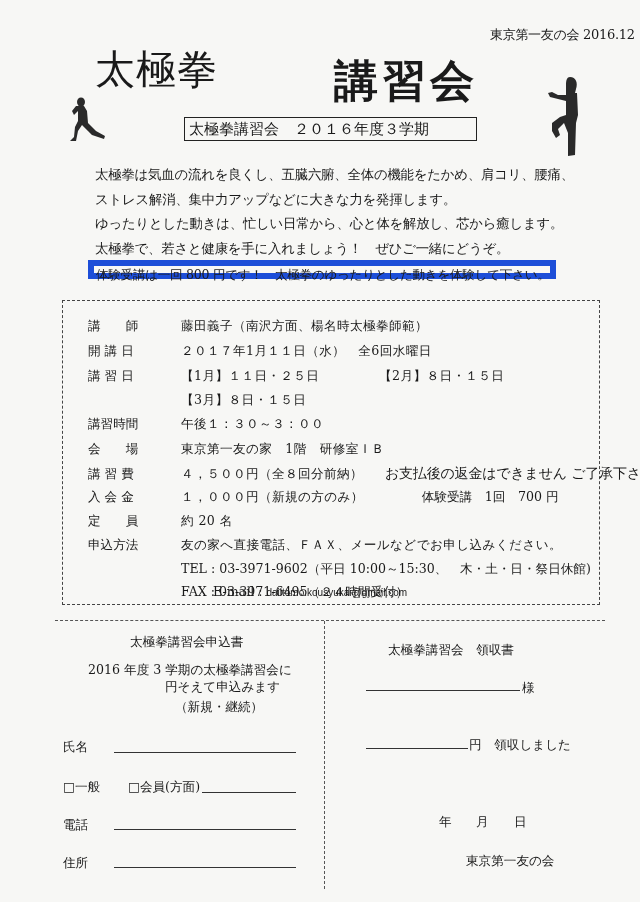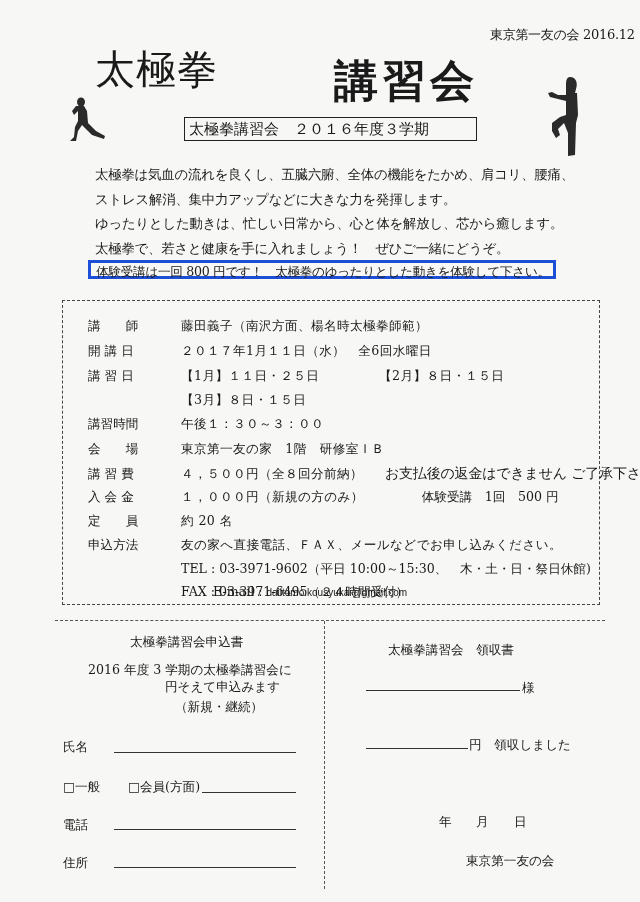--- a/index.html
+++ b/index.html
@@ -18,21 +18,21 @@
   .term-box {
     left: 184px; top: 117px; width: 293px; height: 24px;
     border: 1px solid #222; font-size: 15px; line-height: 22px; padding-left: 4px;
     font-family: "DejaVu Sans", sans-serif; white-space: nowrap;
   }
   .fig-left { left: 58px; top: 97px; width: 56px; height: 48px; }
   .fig-right { left: 546px; top: 75px; width: 36px; height: 95px; }
   .intro { left: 95px; top: 163px; font-size: 13.4px; line-height: 24.5px; white-space: nowrap; letter-spacing: -0.2px; }
   .trial-box {
     left: 88px; top: 260px; width: 468px; height: 19px;
-    border: 3px solid #1d4ed8; font-size: 12.6px; line-height: 17px; padding-left: 2px; white-space: nowrap; letter-spacing: -0.3px; text-align: center;
+    border: 6px solid #1d4ed8; font-size: 12.6px; line-height: 17px; padding-left: 2px; white-space: nowrap; letter-spacing: -0.3px;
   }
   .info-box {
     left: 62px; top: 300px; width: 538px; height: 305px;
     border: 1.3px dashed #444;
   }
   .info-row { position: absolute; left: 25px; font-size: 12.6px; white-space: nowrap; line-height: 16px; }
   .info-label { display: inline-block; width: 93px; letter-spacing: 0; }
   .info-val { display: inline-block; letter-spacing: 0.4px; }
   .small-note { font-size: 14px; margin-left: 22px; letter-spacing: -0.2px; }
   .trial-note { margin-left: 58px; }
@@ -92,21 +92,21 @@
   <div class="info-row" style="top:115px;">
     <span class="info-label">講習時間</span><span class="info-val">午後１：３０～３：００</span>
   </div>
   <div class="info-row" style="top:140px;">
     <span class="info-label">会　　場</span><span class="info-val">東京第一友の家　1階　研修室ＩＢ</span>
   </div>
   <div class="info-row" style="top:164px;">
     <span class="info-label">講 習 費</span><span class="info-val">４，５００円（全８回分前納）</span><span class="small-note">お支払後の返金はできません ご了承下さい</span>
   </div>
   <div class="info-row" style="top:188px;">
-    <span class="info-label">入 会 金</span><span class="info-val">１，０００円（新規の方のみ）</span><span class="trial-note">体験受講　1回　500 円</span>
+    <span class="info-label">入 会 金</span><span class="info-val">１，０００円（新規の方のみ）</span><span class="trial-note">体験受講　1回　700 円</span>
   </div>
   <div class="info-row" style="top:212px;">
     <span class="info-label">定　　員</span><span class="info-val">約 20 名</span>
   </div>
   <div class="info-row" style="top:236px;">
     <span class="info-label">申込方法</span><span class="info-val">友の家へ直接電話、ＦＡＸ、メールなどでお申し込みください。</span>
   </div>
   <div class="info-row" style="top:260px;">
     <span class="info-label"></span><span class="info-val" style="letter-spacing:0;">TEL : 03-3971-9602（平日 10:00～15:30、　木・土・日・祭日休館)</span>
   </div>

